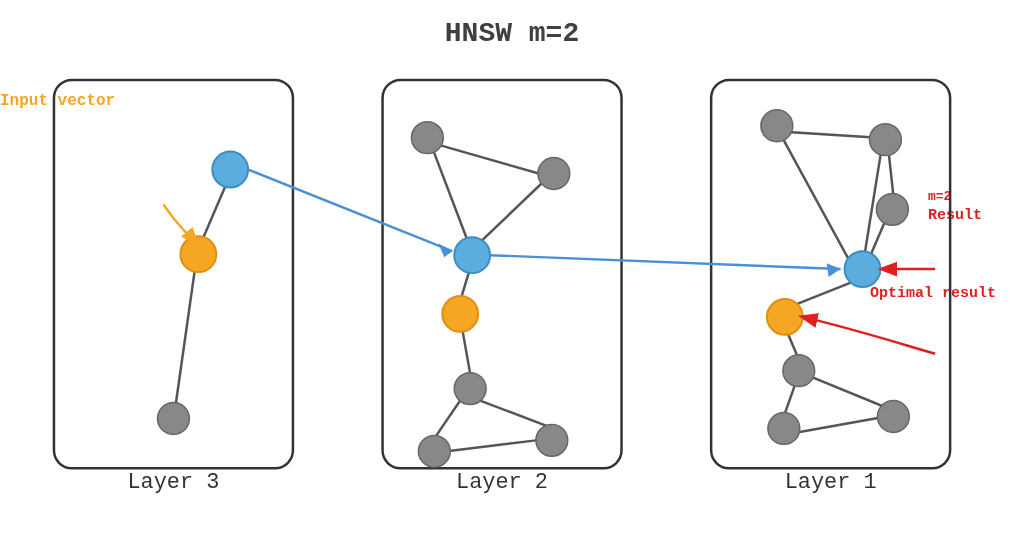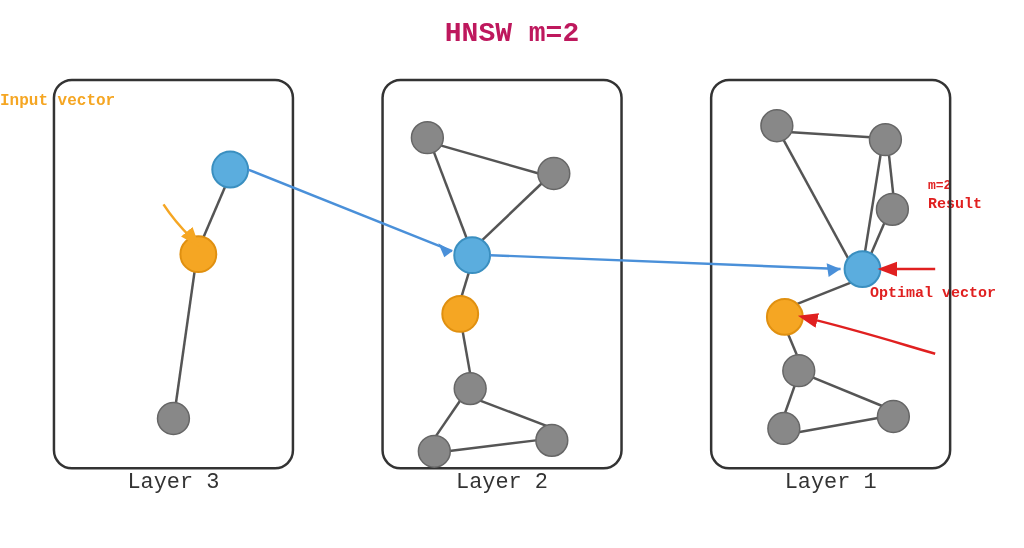--- a/index.html
+++ b/index.html
@@ -12,21 +12,21 @@
       overflow: hidden;
     }
     .main-title {
       position: absolute;
       top: 18px;
       left: 50%;
       transform: translateX(-50%);
       font-size: 28px;
       font-weight: bold;
       font-family: 'Courier New', monospace;
-      color: #be185d;
+      color: #404040;
       white-space: nowrap;
     }
     .diagram-container {
       position: absolute;
       top: 60px;
       left: 40px;
       right: 40px;
       bottom: 20px;
     }
     svg {
@@ -37,21 +37,21 @@
       position: absolute;
       top: 92px;
       left: 0px;
       color: #f5a623;
       font-size: 16px;
       font-weight: bold;
       font-family: 'Courier New', monospace;
     }
     .result-label {
       position: absolute;
-      top: 178px;
+      top: 189px;
       right: 42px;
       color: #e02020;
       font-size: 15px;
       font-weight: bold;
       font-family: 'Courier New', monospace;
       line-height: 1.3;
     }
     .optimal-label {
       position: absolute;
       top: 285px;
@@ -67,21 +67,21 @@
 
 <div class="main-title">HNSW m=2</div>
 
 <div class="input-vector-label">Input vector</div>
 
 <div class="result-label">
   <span style="display:block;font-size:13px;">m=2</span>
   <span>Result</span>
 </div>
 
-<div class="optimal-label">Optimal vector</div>
+<div class="optimal-label">Optimal result</div>
 
 <div class="diagram-container">
 <svg viewBox="0 0 940 470" xmlns="http://www.w3.org/2000/svg">
 
   <rect x="10" y="20" width="240" height="390" rx="18" ry="18" fill="none" stroke="#333" stroke-width="2.5"></rect>
 
   <text x="130" y="430" text-anchor="middle" font-family="'Courier New', monospace" font-size="22" fill="#333">Layer 3</text>
 
   <rect x="340" y="20" width="240" height="390" rx="18" ry="18" fill="none" stroke="#333" stroke-width="2.5"></rect>
 

